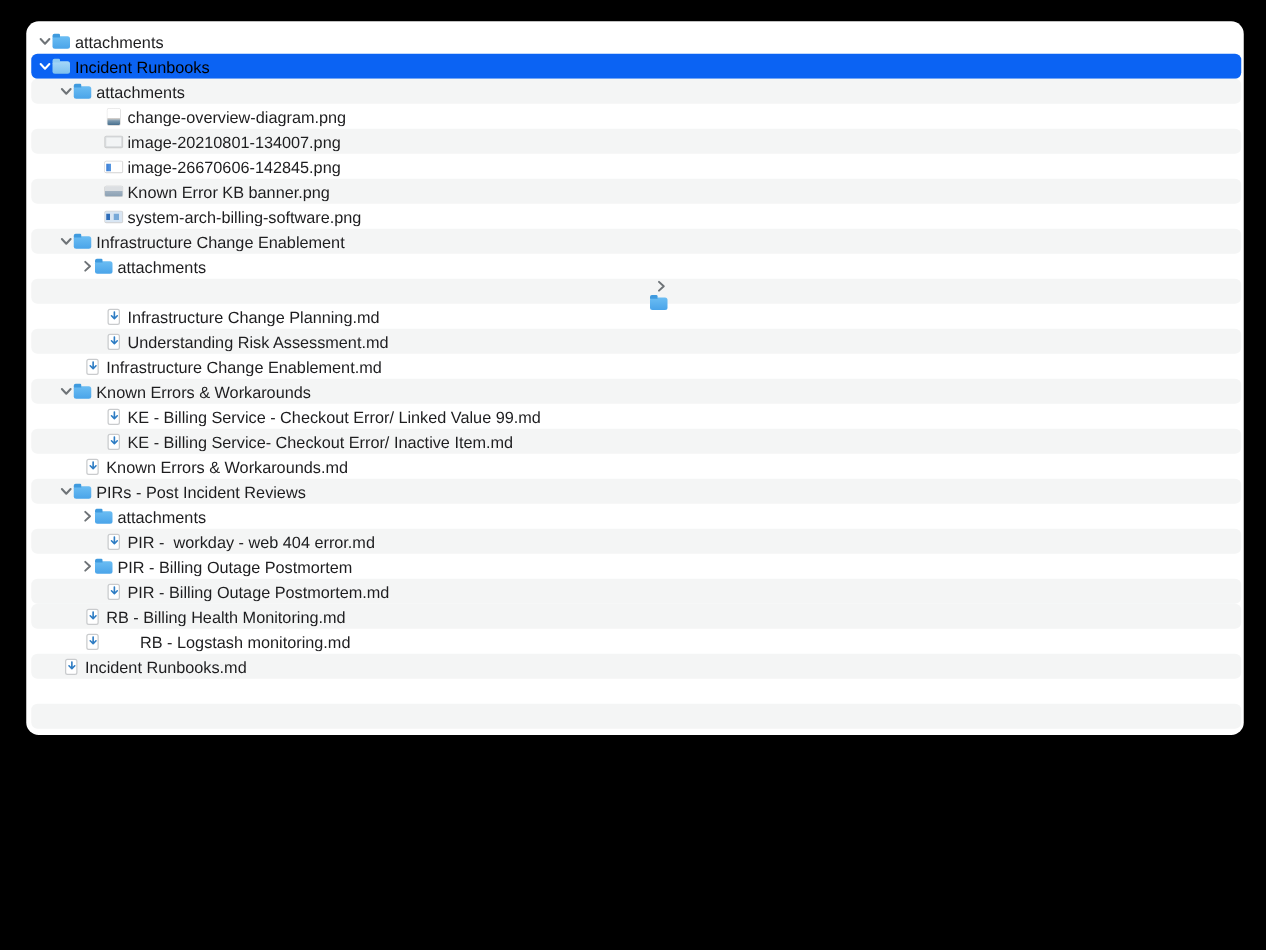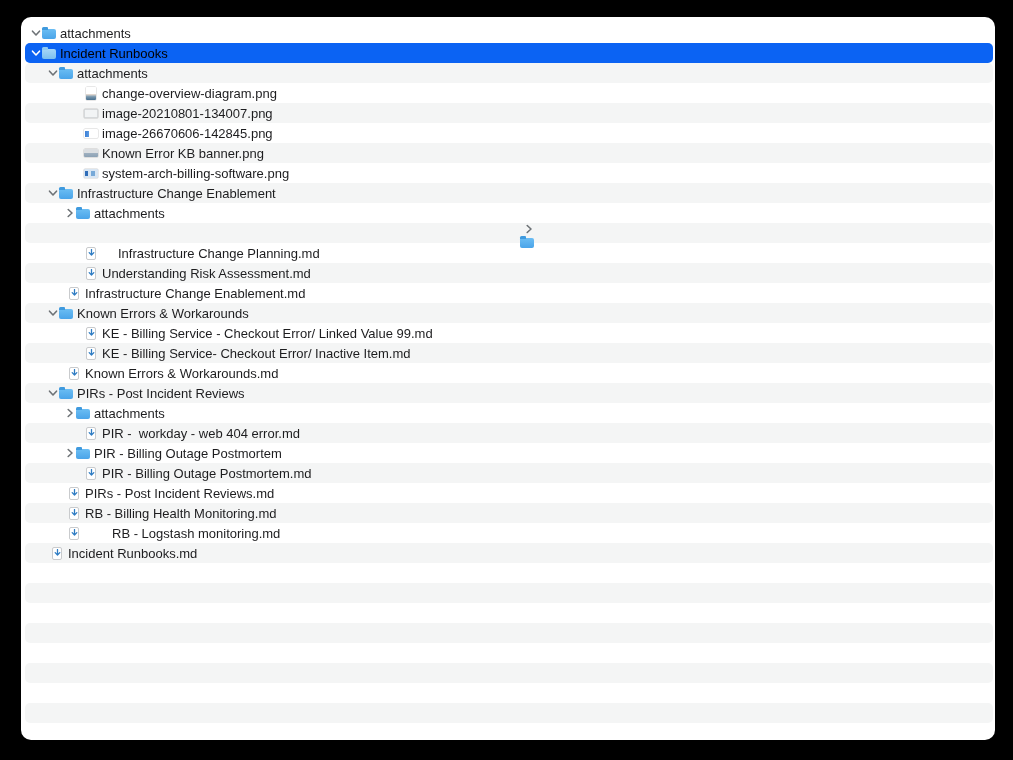--- a/index.html
+++ b/index.html
@@ -6,21 +6,21 @@
   body{
     width:1013px;height:760px;
     background:#000000;
     position:relative;
     font-family:"Liberation Sans", sans-serif;
     overflow:hidden;
   }
   .window{
     position:absolute;
     left:21px;top:17px;
-    width:974px;height:723px;
+    width:974px;height:571px;
     background:#ffffff;
     border-radius:10px;
     overflow:hidden;
   }
   .tree{
     padding-top:6px;
   }
   .row{
     height:20px;
     margin:0 2px 0 4px;
@@ -213,21 +213,21 @@
         <span class="chevron">
           <svg width="10" height="10" viewBox="0 0 10 10" fill="none">
             <path d="M3.2 1.5 L7 5 L3.2 8.5" stroke-width="1.6" stroke-linecap="round" stroke-linejoin="round"></path>
           </svg>
         </span>
         <span class="icon-slot">
           <span class="icon-folder"></span>
         </span>
         <span class="label">Infrastructure Change Planning</span>
       </div>
-      <div class="row" style="padding-left: 59px; gap: 16px;">
+      <div class="row" style="padding-left: 59px;">
         <span class="icon-slot">
           <span class="icon-md">
             <svg width="7" height="8" viewBox="0 0 7 8">
               <path d="M3.5 0.5 V5.5 M1.2 3.6 L3.5 6 L5.8 3.6" stroke="#2e7cc3" stroke-width="1.3" fill="none" stroke-linecap="round" stroke-linejoin="round"></path>
             </svg>
           </span>
         </span>
         <span class="label">Infrastructure Change Planning.md</span>
       </div>
       <div class="row striped" style="padding-left: 59px;">
@@ -336,30 +336,20 @@
       </div>
       <div class="row striped" style="padding-left: 59px;">
         <span class="icon-slot">
           <span class="icon-md">
             <svg width="7" height="8" viewBox="0 0 7 8">
               <path d="M3.5 0.5 V5.5 M1.2 3.6 L3.5 6 L5.8 3.6" stroke="#2e7cc3" stroke-width="1.3" fill="none" stroke-linecap="round" stroke-linejoin="round"></path>
             </svg>
           </span>
         </span>
         <span class="label">PIR - Billing Outage Postmortem.md</span>
-      </div>
-      <div class="row" style="padding-left: 42px;">
-        <span class="icon-slot">
-          <span class="icon-md">
-            <svg width="7" height="8" viewBox="0 0 7 8">
-              <path d="M3.5 0.5 V5.5 M1.2 3.6 L3.5 6 L5.8 3.6" stroke="#2e7cc3" stroke-width="1.3" fill="none" stroke-linecap="round" stroke-linejoin="round"></path>
-            </svg>
-          </span>
-        </span>
-        <span class="label">PIRs - Post Incident Reviews.md</span>
       </div>
       <div class="row striped" style="padding-left: 42px;">
         <span class="icon-slot">
           <span class="icon-md">
             <svg width="7" height="8" viewBox="0 0 7 8">
               <path d="M3.5 0.5 V5.5 M1.2 3.6 L3.5 6 L5.8 3.6" stroke="#2e7cc3" stroke-width="1.3" fill="none" stroke-linecap="round" stroke-linejoin="round"></path>
             </svg>
           </span>
         </span>
         <span class="label">RB - Billing Health Monitoring.md</span>

